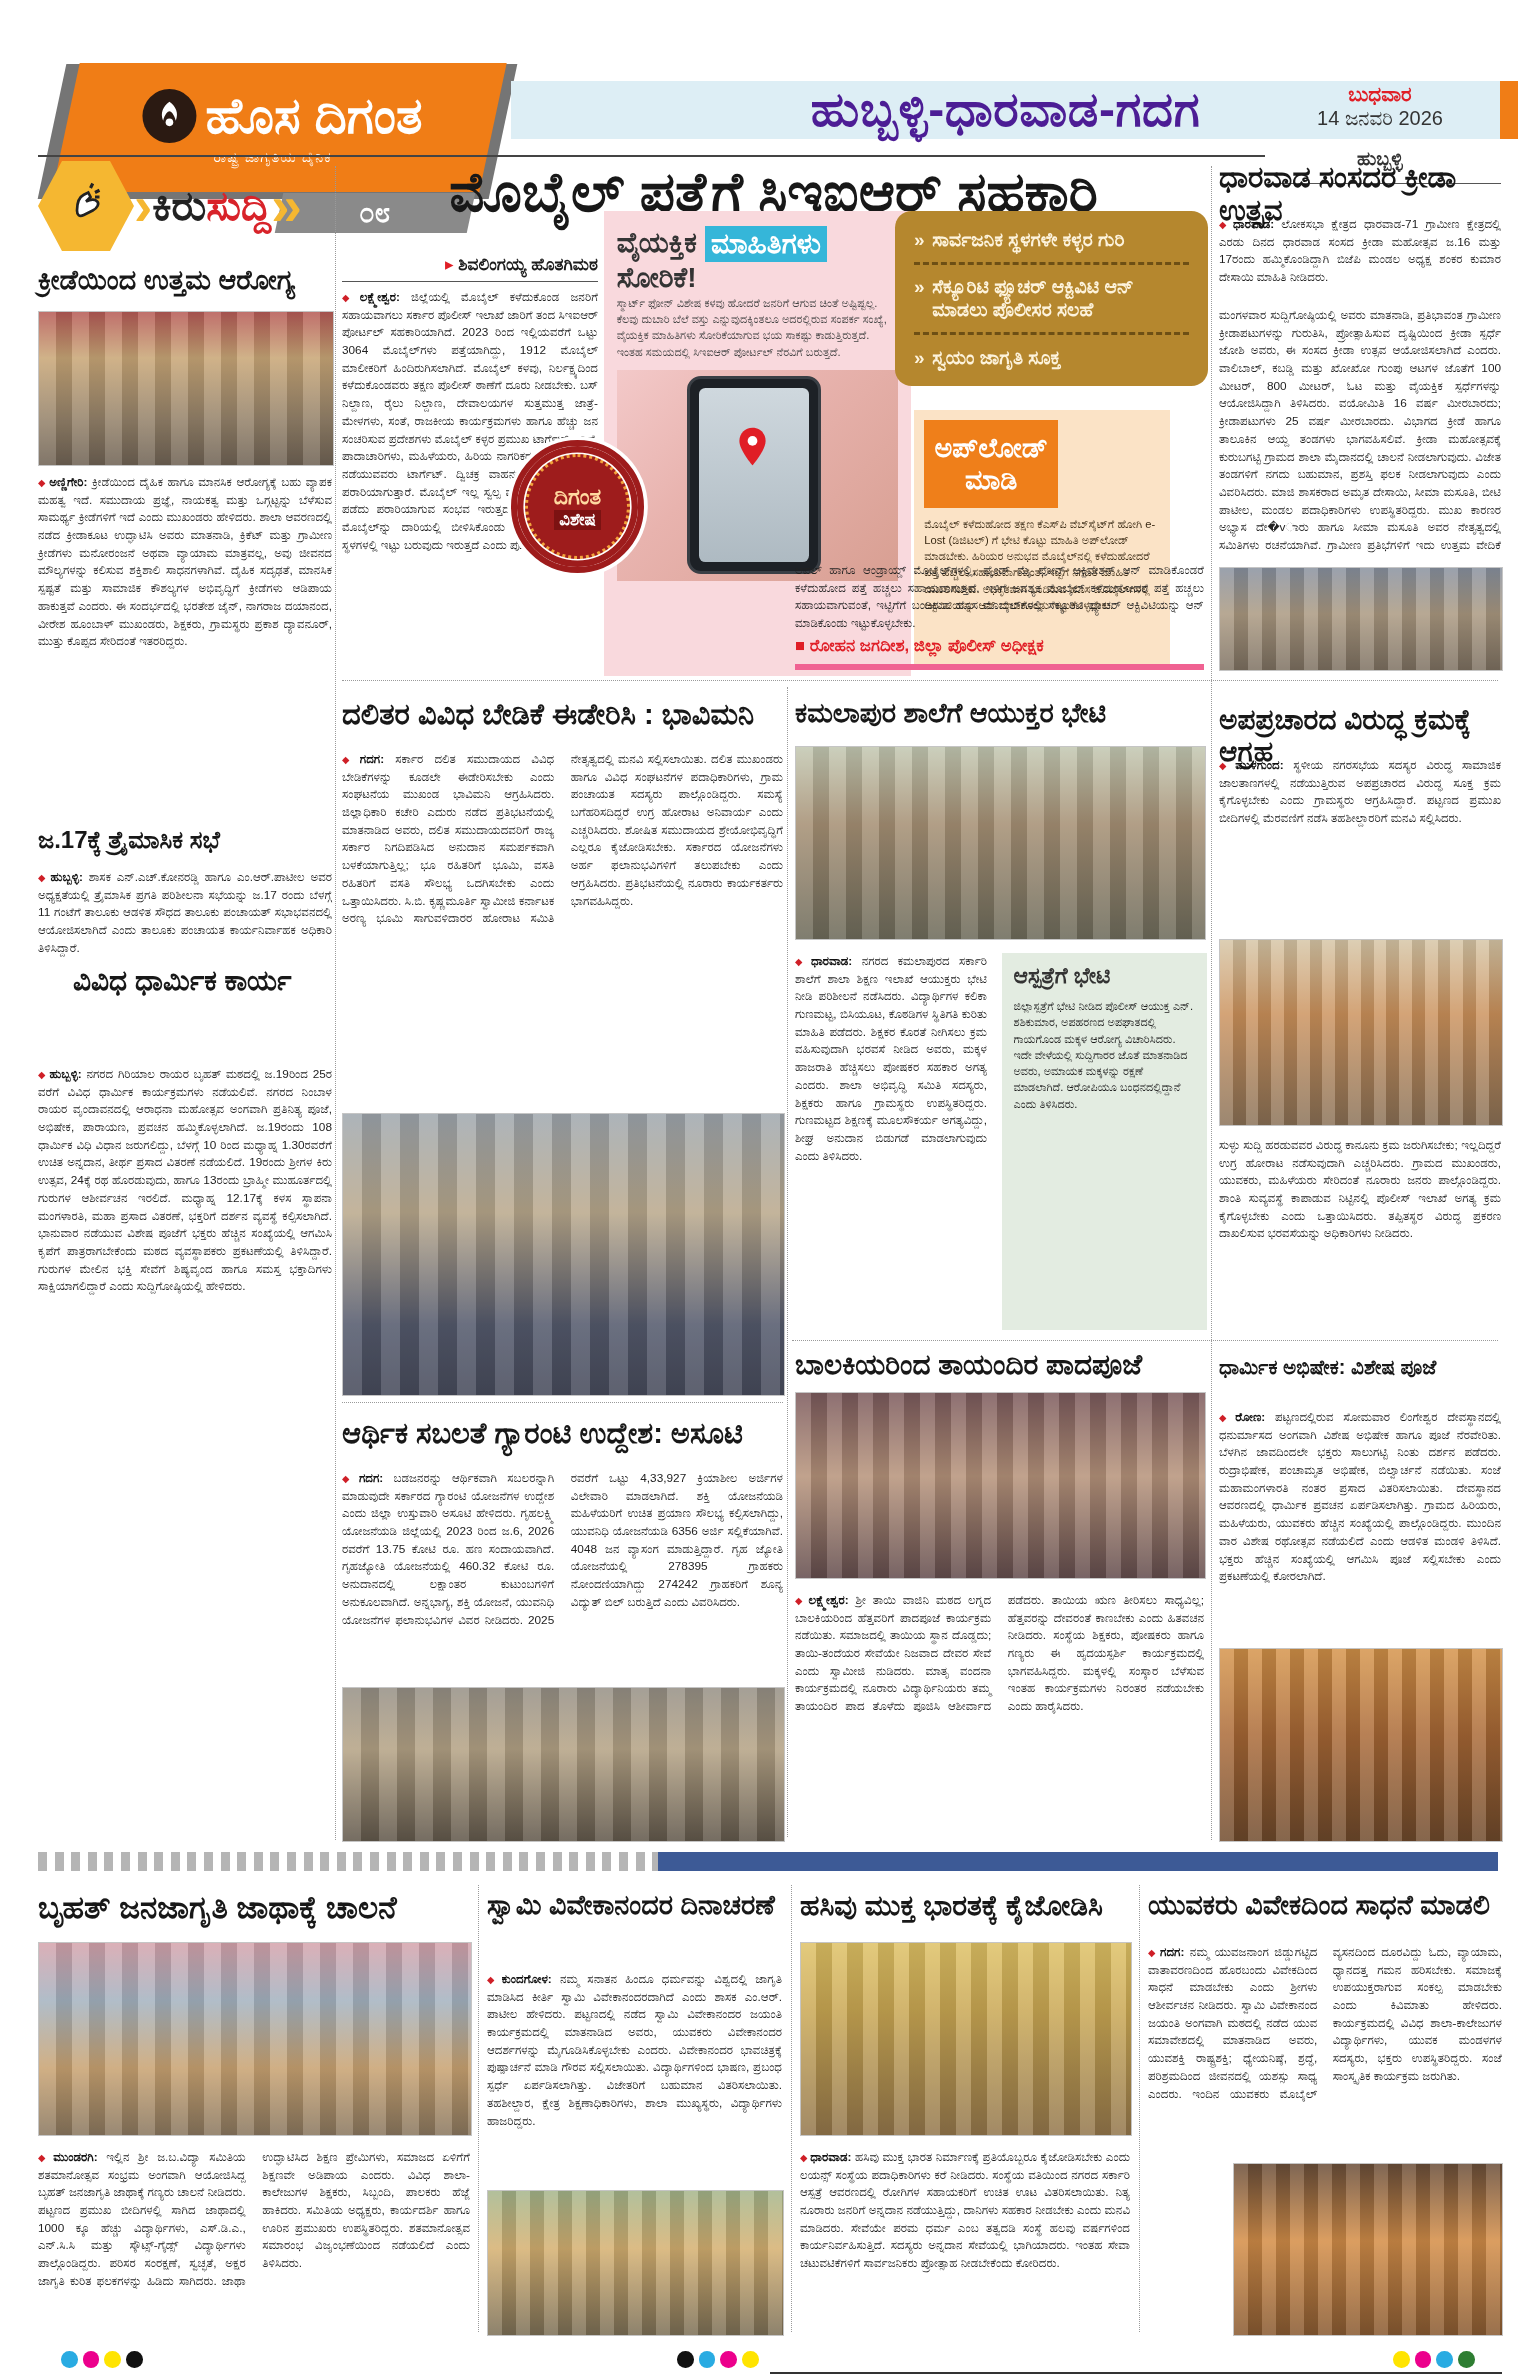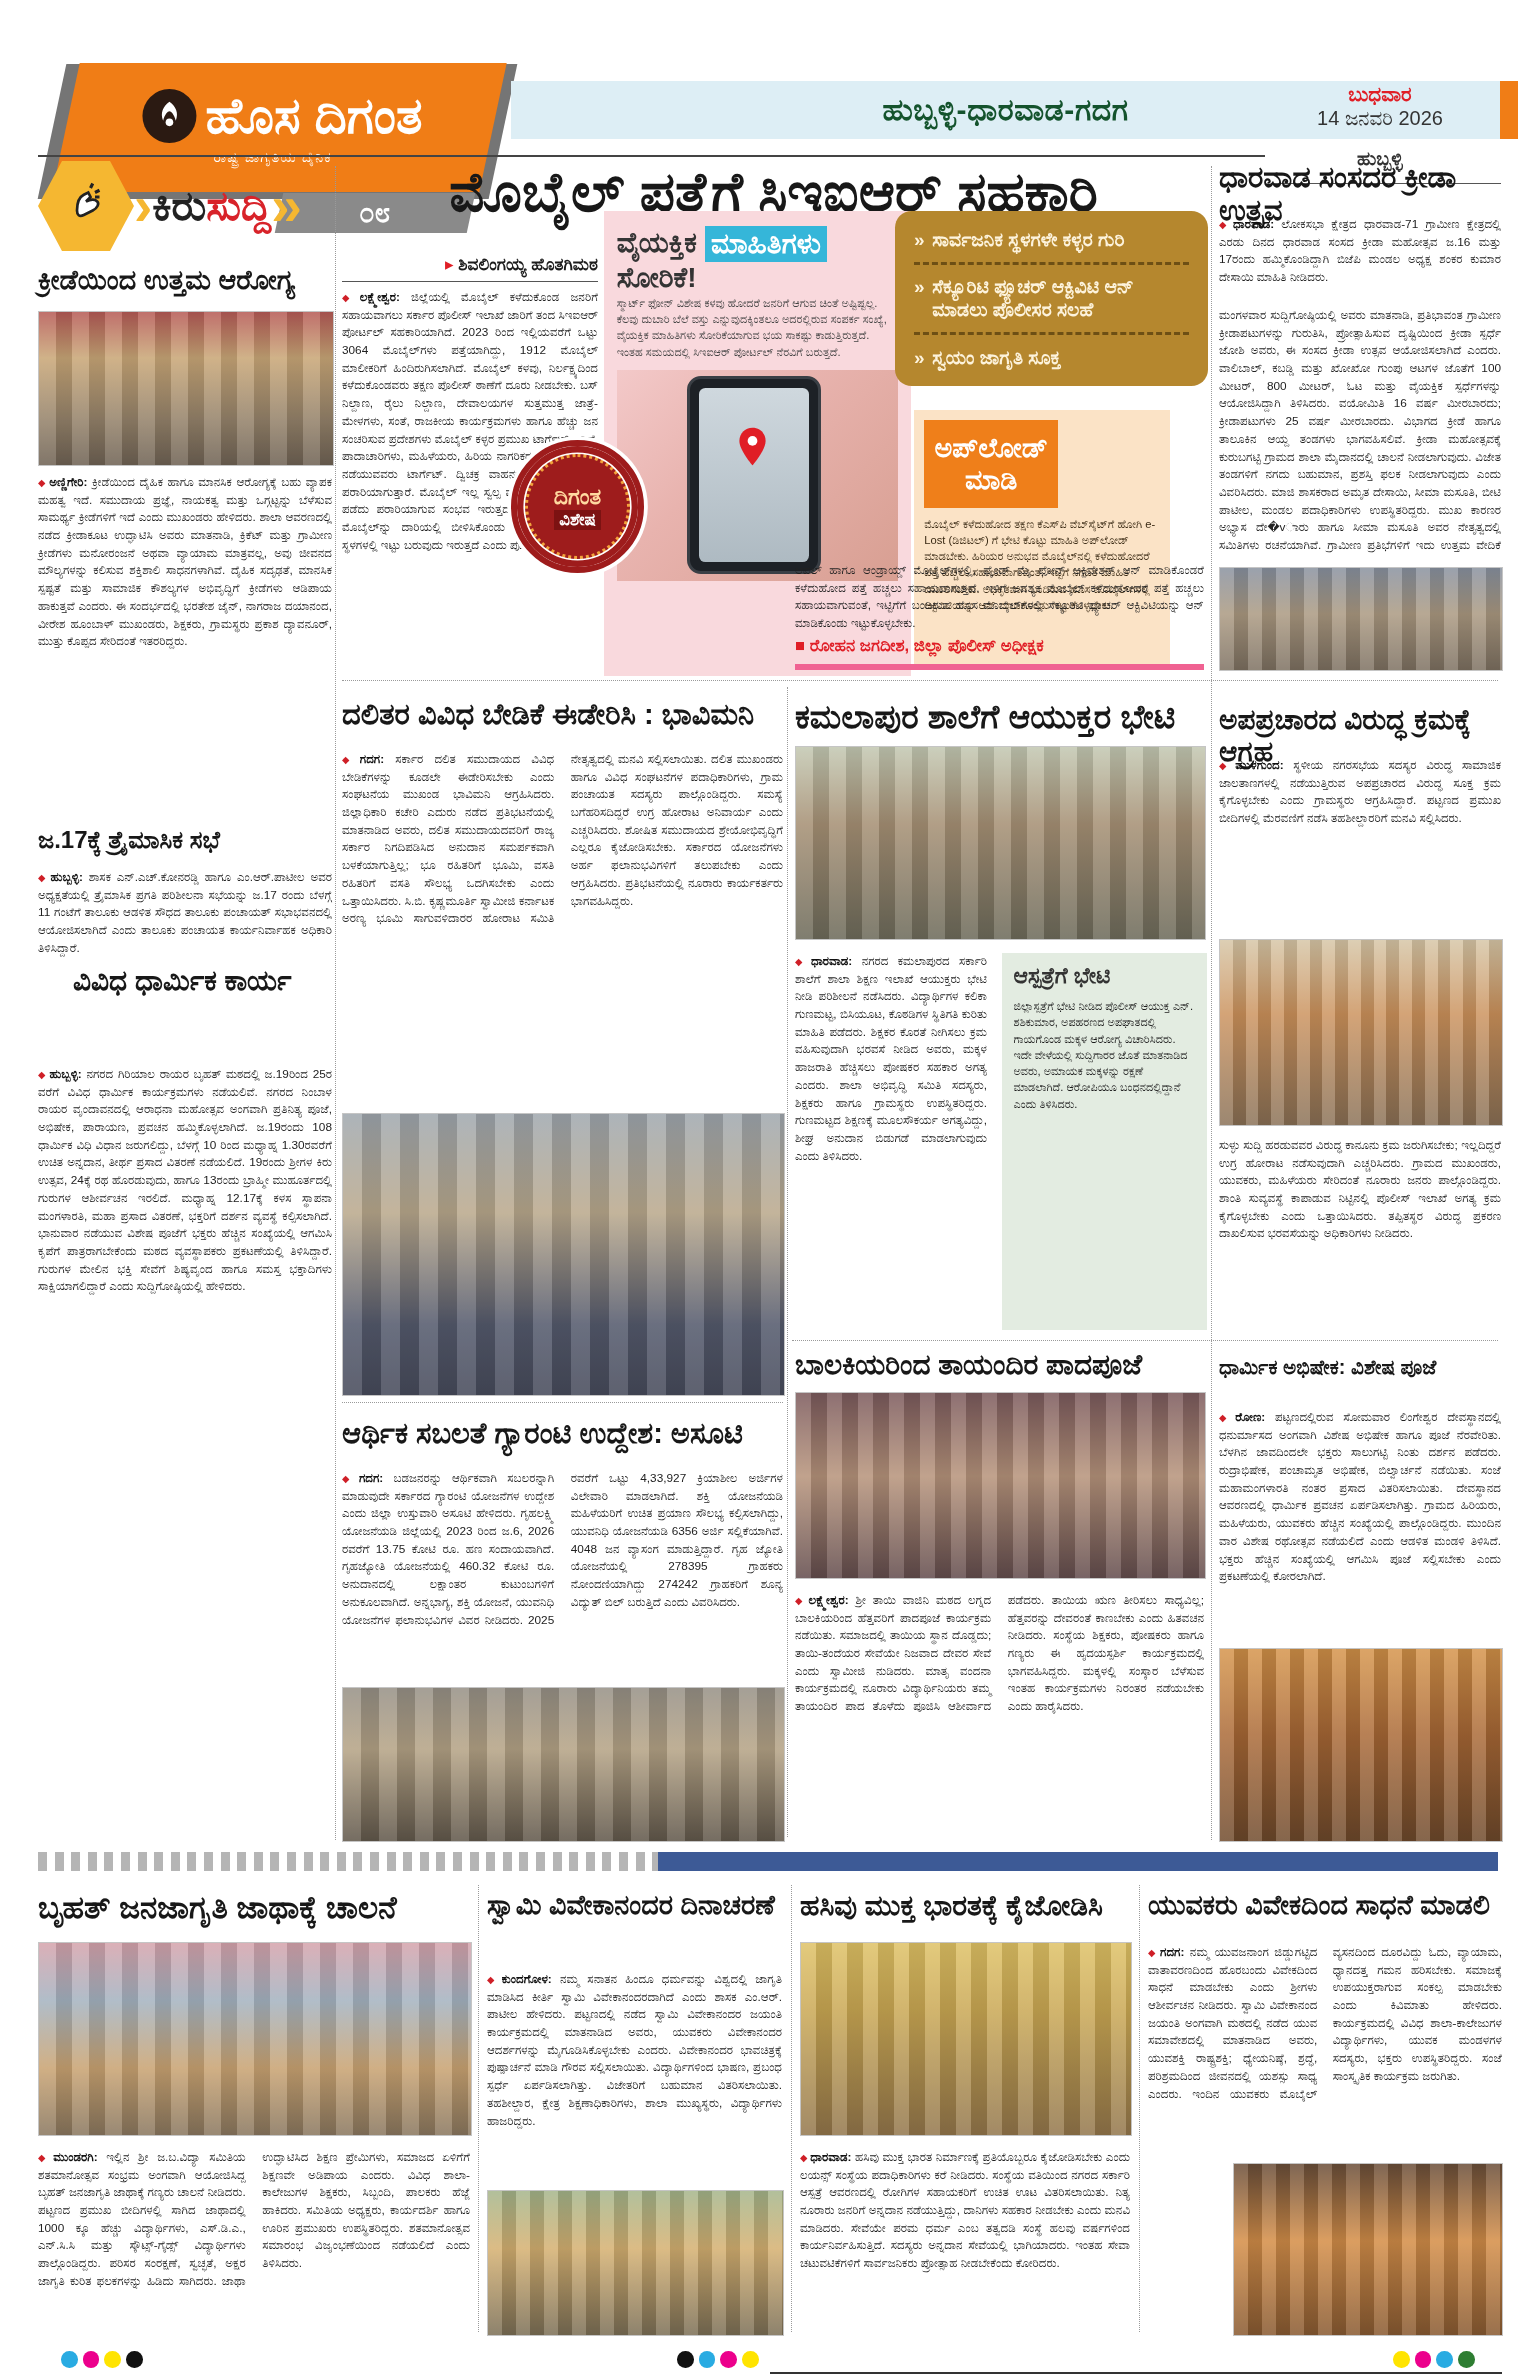--- a/index.html
+++ b/index.html
@@ -10,21 +10,21 @@
   .noskew{transform:skewX(12deg);}
   
   .mast-shadow{left:52px;top:64px;width:451px;height:135px;background:#757575;}
   .mast-box{left:66px;top:63px;width:427px;height:129px;background:#f07d16;display:flex;align-items:center;justify-content:center;flex-direction:column;}
   .mast-title{color:#fff;font-weight:bold;font-size:50px;line-height:1;display:flex;align-items:center;gap:9px;}
   .emblem{width:54px;height:54px;border-radius:50%;background:#2b1a12;display:inline-flex;align-items:center;justify-content:center;}
   .emblem svg{width:38px;height:38px;}
   .mast-tag{color:#fff;font-size:14px;margin-top:6.4px;letter-spacing:1.3px;}
   .pageno-box{left:279px;top:193px;width:192px;height:40px;background:#8a8a8a;display:flex;align-items:center;justify-content:center;color:#fff;font-size:28px;font-weight:bold;}
   .edition-band{left:511px;top:81px;width:989px;height:58px;background:#ddeef5;display:flex;align-items:center;justify-content:center;}
-  .edition-title{font-size:30px;font-weight:800;color:#14532d;letter-spacing:0.6px;}
+  .edition-title{font-size:48px;font-weight:800;color:#4c1d95;letter-spacing:0.6px;}
   .band-accent{left:1500px;top:81px;width:18px;height:58px;background:#f07d16;}
   .date-day{right:45px;top:83px;color:#e01e26;font-weight:bold;font-size:20px;text-align:center;width:230px;}
   .date-date{right:45px;top:107px;color:#333;font-size:20px;text-align:center;width:230px;}
   .date-city{right:45px;top:148px;color:#333;font-size:19px;font-weight:bold;text-align:center;width:230px;}
   .hdr-rule{left:38px;top:155px;width:1227px;height:1.9px;background:#444;}
   .city-rule{left:1271px;top:183px;width:230px;height:1.3px;background:#555;}
   
   .body-txt{font-size:11.8px;line-height:1.5;text-align:justify;color:#222;}
   .dateline{font-weight:bold;color:#111;}
   .dmark{color:#cf1f27;font-size:9.6px;margin-right:2.6px;}
@@ -218,21 +218,21 @@
 
   <div class="abs headline" style="left:342px;top:698px;width:441px;font-size:29px;">ದಲಿತರ ವಿವಿಧ ಬೇಡಿಕೆ ಈಡೇರಿಸಿ : ಭಾವಿಮನಿ</div>
   <div class="abs body-txt" style="left:342px;top:751px;width:441px;height:355px;column-count:2;column-gap:16.6px;">
     <span class="dmark">◆</span><span class="dateline">ಗದಗ:</span>
     <span>ಸರ್ಕಾರ ದಲಿತ ಸಮುದಾಯದ ವಿವಿಧ ಬೇಡಿಕೆಗಳನ್ನು ಕೂಡಲೇ ಈಡೇರಿಸಬೇಕು ಎಂದು ಸಂಘಟನೆಯ ಮುಖಂಡ ಭಾವಿಮನಿ ಆಗ್ರಹಿಸಿದರು. ಜಿಲ್ಲಾಧಿಕಾರಿ ಕಚೇರಿ ಎದುರು ನಡೆದ ಪ್ರತಿಭಟನೆಯಲ್ಲಿ ಮಾತನಾಡಿದ ಅವರು, ದಲಿತ ಸಮುದಾಯದವರಿಗೆ ರಾಜ್ಯ ಸರ್ಕಾರ ನಿಗದಿಪಡಿಸಿದ ಅನುದಾನ ಸಮರ್ಪಕವಾಗಿ ಬಳಕೆಯಾಗುತ್ತಿಲ್ಲ; ಭೂ ರಹಿತರಿಗೆ ಭೂಮಿ, ವಸತಿ ರಹಿತರಿಗೆ ವಸತಿ ಸೌಲಭ್ಯ ಒದಗಿಸಬೇಕು ಎಂದು ಒತ್ತಾಯಿಸಿದರು. ಸಿ.ಬಿ. ಕೃಷ್ಣಮೂರ್ತಿ ಸ್ವಾಮೀಜಿ ಕರ್ನಾಟಕ ಅರಣ್ಯ ಭೂಮಿ ಸಾಗುವಳಿದಾರರ ಹೋರಾಟ ಸಮಿತಿ ನೇತೃತ್ವದಲ್ಲಿ ಮನವಿ ಸಲ್ಲಿಸಲಾಯಿತು. ದಲಿತ ಮುಖಂಡರು ಹಾಗೂ ವಿವಿಧ ಸಂಘಟನೆಗಳ ಪದಾಧಿಕಾರಿಗಳು, ಗ್ರಾಮ ಪಂಚಾಯತ ಸದಸ್ಯರು ಪಾಲ್ಗೊಂಡಿದ್ದರು. ಸಮಸ್ಯೆ ಬಗೆಹರಿಸದಿದ್ದರೆ ಉಗ್ರ ಹೋರಾಟ ಅನಿವಾರ್ಯ ಎಂದು ಎಚ್ಚರಿಸಿದರು. ಶೋಷಿತ ಸಮುದಾಯದ ಶ್ರೇಯೋಭಿವೃದ್ಧಿಗೆ ಎಲ್ಲರೂ ಕೈಜೋಡಿಸಬೇಕು. ಸರ್ಕಾರದ ಯೋಜನೆಗಳು ಅರ್ಹ ಫಲಾನುಭವಿಗಳಿಗೆ ತಲುಪಬೇಕು ಎಂದು ಆಗ್ರಹಿಸಿದರು. ಪ್ರತಿಭಟನೆಯಲ್ಲಿ ನೂರಾರು ಕಾರ್ಯಕರ್ತರು ಭಾಗವಹಿಸಿದ್ದರು.</span>
   </div>
   <div class="photo" style="left:342px;top:1113px;width:441px;height:281px;">
     <div class="ph-tex" style="background:linear-gradient(180deg,#9aa7b5 0%,#b9a98c 35%,#3f4a66 75%,#2e3750 100%),repeating-linear-gradient(90deg,rgba(255,255,255,.14) 0 19px,rgba(0,0,0,.14) 19px 38px);background-blend-mode:overlay;"></div>
   </div>
 
-  <div class="abs headline" style="left:795px;top:698px;width:409px;font-size:33px;">ಕಮಲಾಪುರ ಶಾಲೆಗೆ ಆಯುಕ್ತರ ಭೇಟಿ</div>
+  <div class="abs headline" style="left:795px;top:698px;width:409px;font-size:27px;">ಕಮಲಾಪುರ ಶಾಲೆಗೆ ಆಯುಕ್ತರ ಭೇಟಿ</div>
   <div class="photo" style="left:795px;top:746px;width:409px;height:192px;">
     <div class="ph-tex" style="background:linear-gradient(180deg,#c3cdb8 0%,#a08a6e 40%,#5b5c4e 100%),repeating-linear-gradient(90deg,rgba(255,255,255,.15) 0 16.6px,rgba(0,0,0,.12) 16.6px 33px);background-blend-mode:overlay;"></div>
   </div>
   <div class="abs body-txt" style="left:795px;top:953px;width:192px;height:377px;">
     <span class="dmark">◆</span><span class="dateline">ಧಾರವಾಡ:</span>
     <span>ನಗರದ ಕಮಲಾಪುರದ ಸರ್ಕಾರಿ ಶಾಲೆಗೆ ಶಾಲಾ ಶಿಕ್ಷಣ ಇಲಾಖೆ ಆಯುಕ್ತರು ಭೇಟಿ ನೀಡಿ ಪರಿಶೀಲನೆ ನಡೆಸಿದರು. ವಿದ್ಯಾರ್ಥಿಗಳ ಕಲಿಕಾ ಗುಣಮಟ್ಟ, ಬಿಸಿಯೂಟ, ಕೊಠಡಿಗಳ ಸ್ಥಿತಿಗತಿ ಕುರಿತು ಮಾಹಿತಿ ಪಡೆದರು. ಶಿಕ್ಷಕರ ಕೊರತೆ ನೀಗಿಸಲು ಕ್ರಮ ವಹಿಸುವುದಾಗಿ ಭರವಸೆ ನೀಡಿದ ಅವರು, ಮಕ್ಕಳ ಹಾಜರಾತಿ ಹೆಚ್ಚಿಸಲು ಪೋಷಕರ ಸಹಕಾರ ಅಗತ್ಯ ಎಂದರು. ಶಾಲಾ ಅಭಿವೃದ್ಧಿ ಸಮಿತಿ ಸದಸ್ಯರು, ಶಿಕ್ಷಕರು ಹಾಗೂ ಗ್ರಾಮಸ್ಥರು ಉಪಸ್ಥಿತರಿದ್ದರು. ಗುಣಮಟ್ಟದ ಶಿಕ್ಷಣಕ್ಕೆ ಮೂಲಸೌಕರ್ಯ ಅಗತ್ಯವಿದ್ದು, ಶೀಘ್ರ ಅನುದಾನ ಬಿಡುಗಡೆ ಮಾಡಲಾಗುವುದು ಎಂದು ತಿಳಿಸಿದರು.</span>
   </div>
   <div class="abs green-box" style="left:1002px;top:953px;width:182px;height:357px;">
     <div class="green-head">ಆಸ್ಪತ್ರೆಗೆ ಭೇಟಿ</div>
     <div class="sm" style="margin-top:9px;">ಜಿಲ್ಲಾಸ್ಪತ್ರೆಗೆ ಭೇಟಿ ನೀಡಿದ ಪೊಲೀಸ್ ಆಯುಕ್ತ ಎನ್. ಶಶಿಕುಮಾರ, ಅಪಹರಣದ ಅಪಘಾತದಲ್ಲಿ ಗಾಯಗೊಂಡ ಮಕ್ಕಳ ಆರೋಗ್ಯ ವಿಚಾರಿಸಿದರು. ಇದೇ ವೇಳೆಯಲ್ಲಿ ಸುದ್ದಿಗಾರರ ಜೊತೆ ಮಾತನಾಡಿದ ಅವರು, ಅಮಾಯಕ ಮಕ್ಕಳನ್ನು ರಕ್ಷಣೆ ಮಾಡಲಾಗಿದೆ. ಆರೋಪಿಯೂ ಬಂಧನದಲ್ಲಿದ್ದಾನೆ ಎಂದು ತಿಳಿಸಿದರು.</div>

